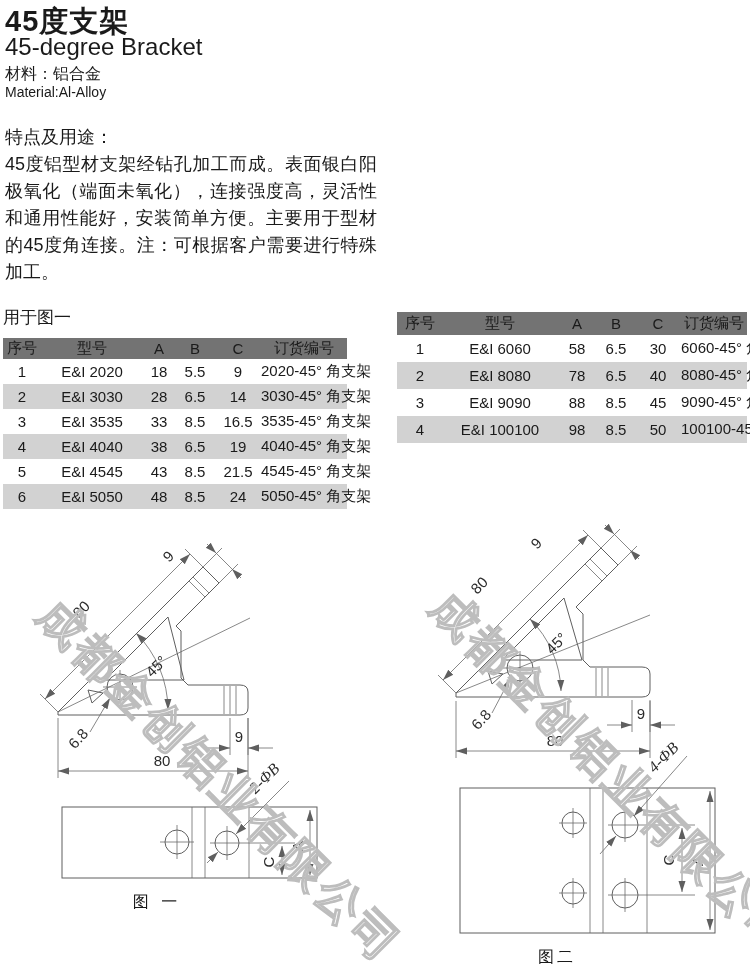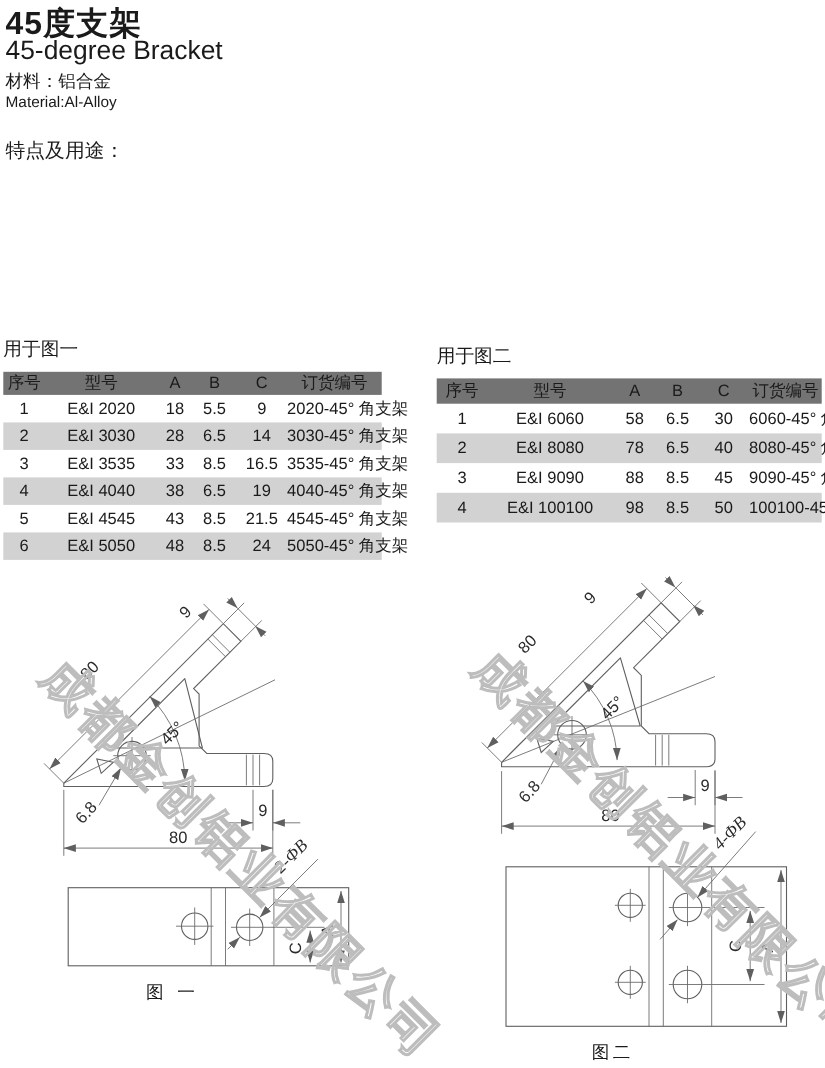--- a/index.html
+++ b/index.html
@@ -44,20 +44,21 @@
 </head>
 <body>
 
 <div class="abs title-zh">45度支架</div>
 <div class="abs title-en">45-degree Bracket</div>
 <div class="abs mat-zh">材料：铝合金</div>
 <div class="abs mat-en">Material:Al-Alloy</div>
 
 <div class="abs features">
   <div class="hd">特点及用途：</div>
+  <div class="body">45度铝型材支架经钻孔加工而成。表面银白阳极氧化（端面未氧化），连接强度高，灵活性和通用性能好，安装简单方便。主要用于型材的45度角连接。注：可根据客户需要进行特殊加工。</div>
 </div>
 
 <div id="t1" class="tbl">
   <div class="cap">用于图一</div>
   <div class="row hdr">
     <div>序号</div>
     <div>型号</div>
     <div>A</div>
     <div>B</div>
     <div>C</div>
@@ -107,21 +108,20 @@
     <div>6</div>
       <div>E&amp;I 5050</div>
       <div>48</div>
       <div>8.5</div>
       <div>24</div>
       <div>5050-45° 角支架</div>
   </div>
 </div>
 
 <div id="t2" class="tbl">
-  <div class="cap">用于图二</div>
   <div class="row hdr">
     <div>序号</div>
     <div>型号</div>
     <div>A</div>
     <div>B</div>
     <div>C</div>
     <div>订货编号</div>
   </div>
   <div class="row">
     <div>1</div>

